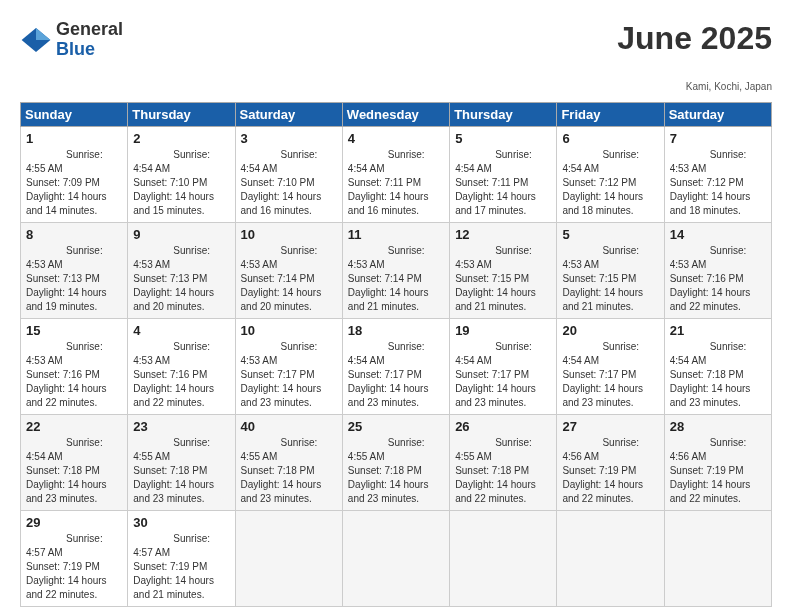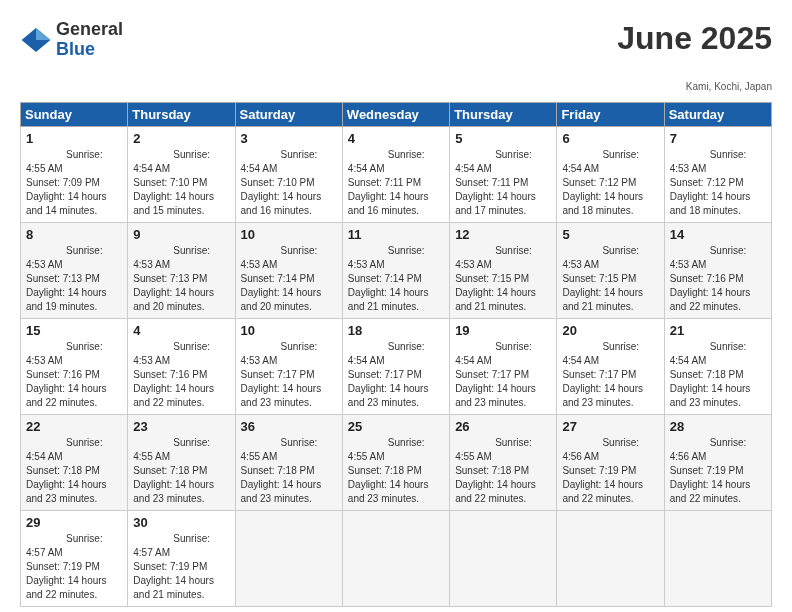--- a/index.html
+++ b/index.html
@@ -215,21 +215,21 @@
       <tr>
         <td>
         <span class="day-number">22</span>
         <span class="day-info">Sunrise: 4:54 AM<br>Sunset: 7:18 PM<br>Daylight: 14 hours and 23 minutes.</span>
       </td>
         <td>
         <span class="day-number">23</span>
         <span class="day-info">Sunrise: 4:55 AM<br>Sunset: 7:18 PM<br>Daylight: 14 hours and 23 minutes.</span>
       </td>
         <td>
-        <span class="day-number">36</span>
+        <span class="day-number">40</span>
         <span class="day-info">Sunrise: 4:55 AM<br>Sunset: 7:18 PM<br>Daylight: 14 hours and 23 minutes.</span>
       </td>
         <td>
         <span class="day-number">25</span>
         <span class="day-info">Sunrise: 4:55 AM<br>Sunset: 7:18 PM<br>Daylight: 14 hours and 23 minutes.</span>
       </td>
         <td>
         <span class="day-number">26</span>
         <span class="day-info">Sunrise: 4:55 AM<br>Sunset: 7:18 PM<br>Daylight: 14 hours and 22 minutes.</span>
       </td>

